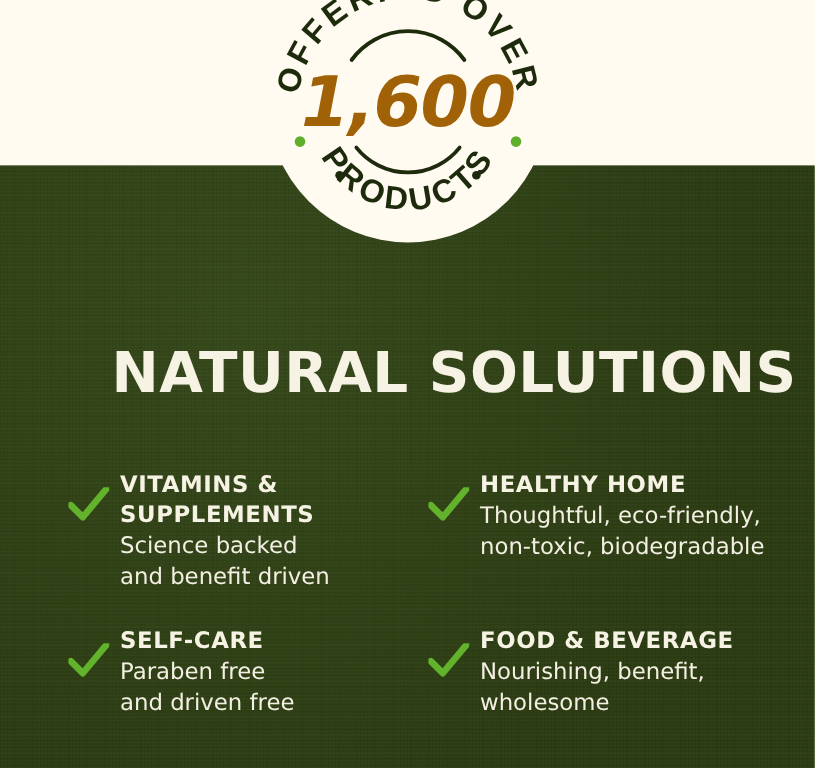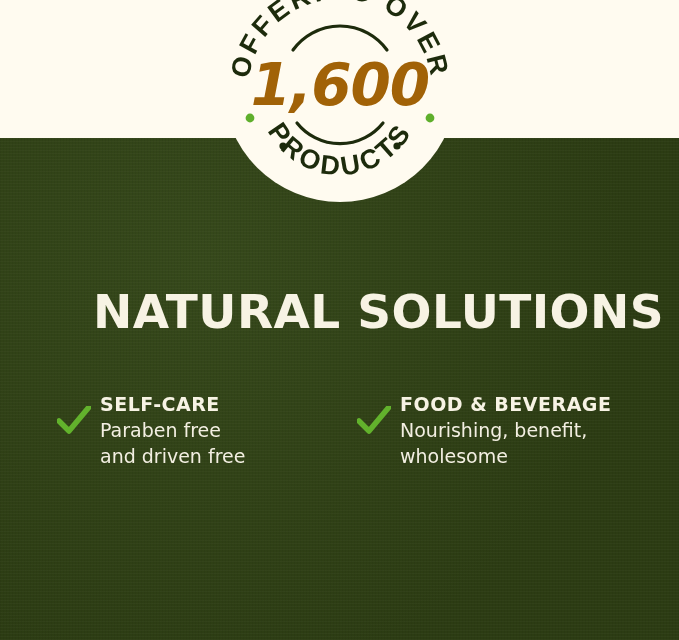--- a/index.html
+++ b/index.html
@@ -189,21 +189,38 @@
 
     <div class="badge-number">1,600</div>
   </div>
 
   <h1 class="headline">
     <span class="line">NATURAL SOLUTIONS</span>
   </h1>
 
   <div class="features">
 
-
+    <div class="feature">
+      <svg class="check-icon" viewBox="0 0 34 30">
+        <path d="M2,15 L12,25 L32,1" fill="none" stroke="#62b22c" stroke-width="5.5" stroke-linecap="round" stroke-linejoin="round"></path>
+      </svg>
+      <span class="feature-title">VITAMINS &amp;
+SUPPLEMENTS</span>
+      <span class="feature-desc">Science backed
+and benefit driven</span>
+    </div>
+
+    <div class="feature">
+      <svg class="check-icon" viewBox="0 0 34 30">
+        <path d="M2,15 L12,25 L32,1" fill="none" stroke="#62b22c" stroke-width="5.5" stroke-linecap="round" stroke-linejoin="round"></path>
+      </svg>
+      <span class="feature-title">HEALTHY HOME</span>
+      <span class="feature-desc">Thoughtful, eco-friendly,
+non-toxic, biodegradable</span>
+    </div>
 
     <div class="feature">
       <svg class="check-icon" viewBox="0 0 34 30">
         <path d="M2,15 L12,25 L32,1" fill="none" stroke="#62b22c" stroke-width="5.5" stroke-linecap="round" stroke-linejoin="round"></path>
       </svg>
       <span class="feature-title">SELF-CARE</span>
       <span class="feature-desc">Paraben free
 and driven free</span>
     </div>
 

